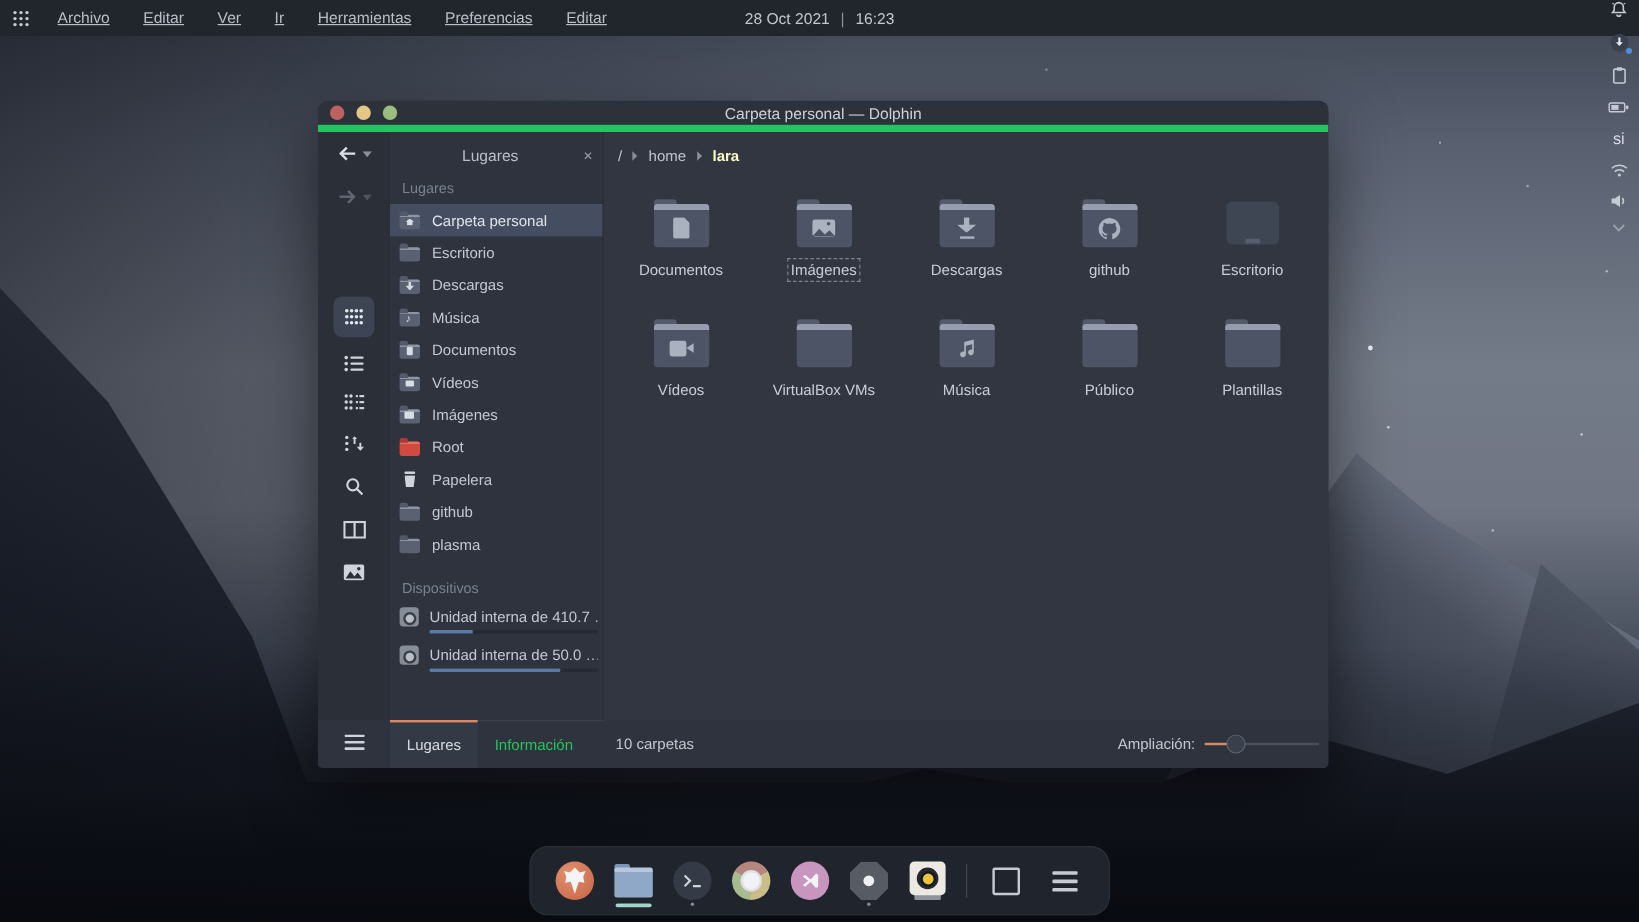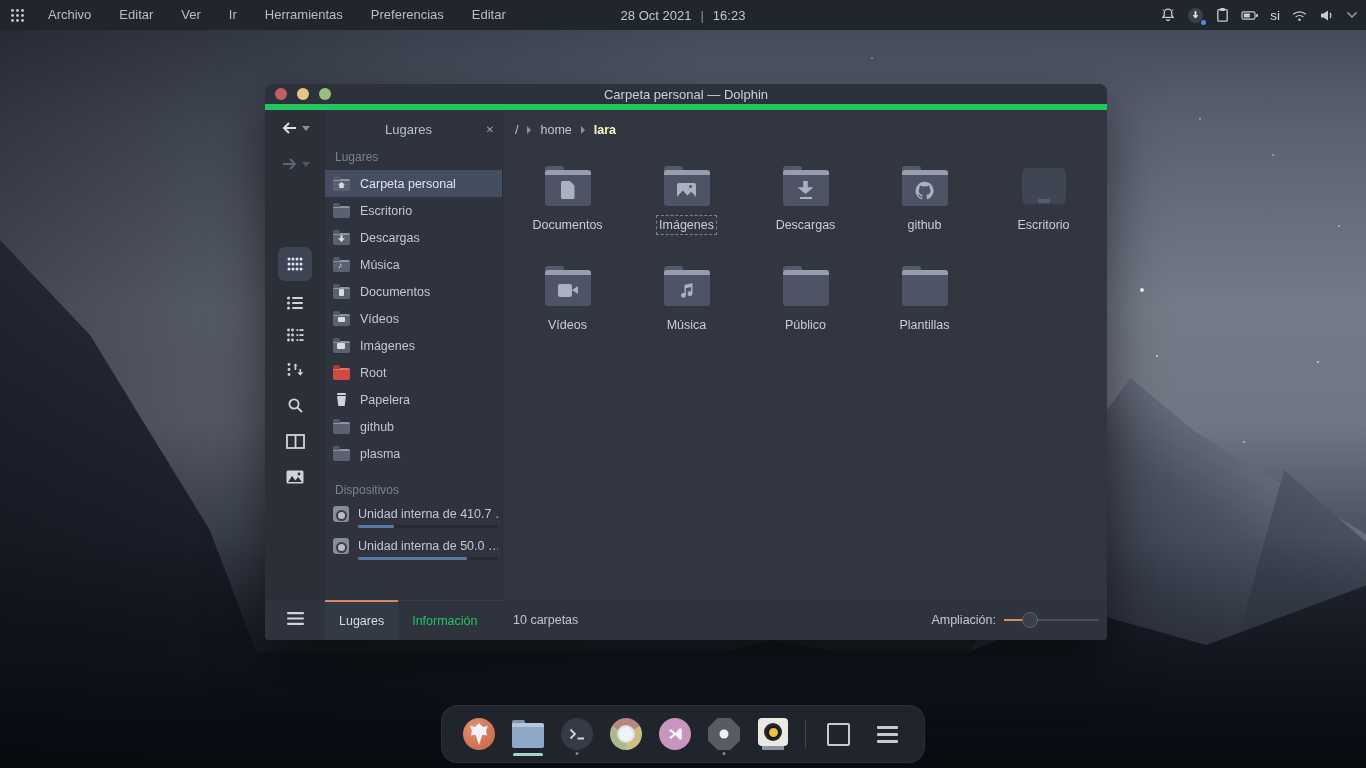--- a/index.html
+++ b/index.html
@@ -31,26 +31,26 @@
     box-shadow:1141px 289px 0 1px #eef1f6, 1156px 355px 0 0 rgba(238,241,246,.8),
       1317px 361px 0 0 rgba(238,241,246,.75), 1243px 441px 0 0 rgba(238,241,246,.6),
       1272px 154px 0 0 rgba(238,241,246,.5), 1338px 225px 0 0 rgba(238,241,246,.55),
       1199px 118px 0 0 rgba(238,241,246,.45), 871px 57px 0 0 rgba(238,241,246,.4),
       1080px 205px 0 0 rgba(238,241,246,.35); }
 
   
   .menubar { position:absolute; left:0; top:0; width:100%; height:30px; background:#21252c;
     display:flex; align-items:center; color:#b9bec7; font-size:13px; z-index:40; }
   .launcher { width:34px; display:flex; justify-content:center; cursor:pointer; }
-  .menus { display:flex; gap:0; }
+  .menus { display:flex; gap:0;text-decoration:underline; }
   .menu-item { padding:0 14px; line-height:30px; cursor:pointer; }
   .clock { position:absolute; left:50%; transform:translateX(-50%); display:flex; gap:9px;
     color:#c3c8d0; }
   .clock .sep { color:#8a919c; }
-  .tray { position:absolute; right:8px; top:0; height:30px; display:flex; align-items:center; gap:11px; }
+  .tray { position:absolute; right:8px; top:0; height:30px; display:flex; align-items:center; gap:11px;flex-direction:column; }
   .tray svg, .launcher svg { display:block; }
   .kbd-layout { color:#d6dae0; font-size:13.5px; }
   .upd-wrap { position:relative; }
   .upd-dot { position:absolute; right:-2px; bottom:-1px; width:5px; height:5px; border-radius:50%;
     background:#4d8fd6; }
 
   
   .window { position:absolute; left:265px; top:84px; width:842px; height:556px;
     border-radius:8px 8px 4px 4px; background:#30353f; box-shadow:0 22px 55px rgba(0,0,0,.55);
     z-index:20; overflow:hidden; font-size:12.5px; color:#c3c8d1; }
@@ -582,20 +582,27 @@
                 <span class="tab"></span>
                 <span class="body">
                   <span class="bg-vid"></span>
                 </span>
               </span>
             <span class="tile-label">Vídeos</span>
           </div>
           <div class="tile">
             <span class="bfold">
                 <span class="tab"></span>
+                <span class="body"></span>
+              </span>
+            <span class="tile-label">VirtualBox VMs</span>
+          </div>
+          <div class="tile">
+            <span class="bfold">
+                <span class="tab"></span>
                 <span class="body">
               <svg class="svg-glyph" width="16" height="17" viewBox="0 0 16 17">
                 <path fill="#aab1bf" d="M13.5 1L5.5 3v8.1a2.4 2.4 0 1 0 1.4 2.2V6.2l5.2-1.3v4.5a2.4 2.4 0 1 0 1.4 2.2z"></path>
               </svg>
             </span>
               </span>
             <span class="tile-label">Música</span>
           </div>
           <div class="tile">
             <span class="bfold">

